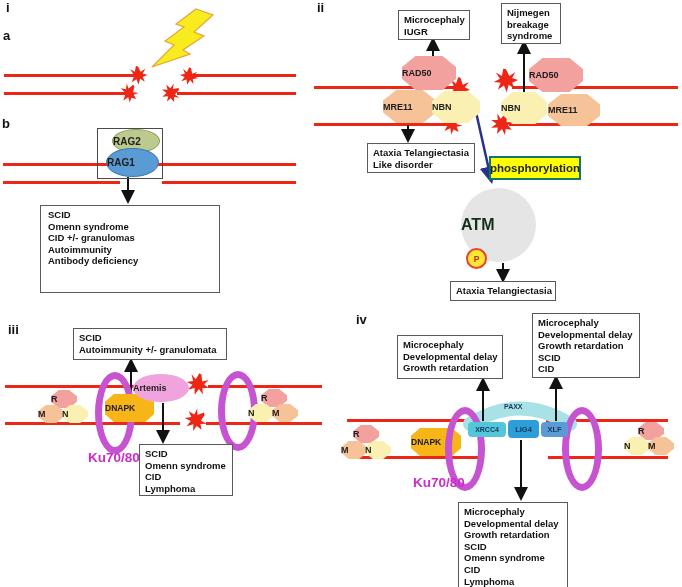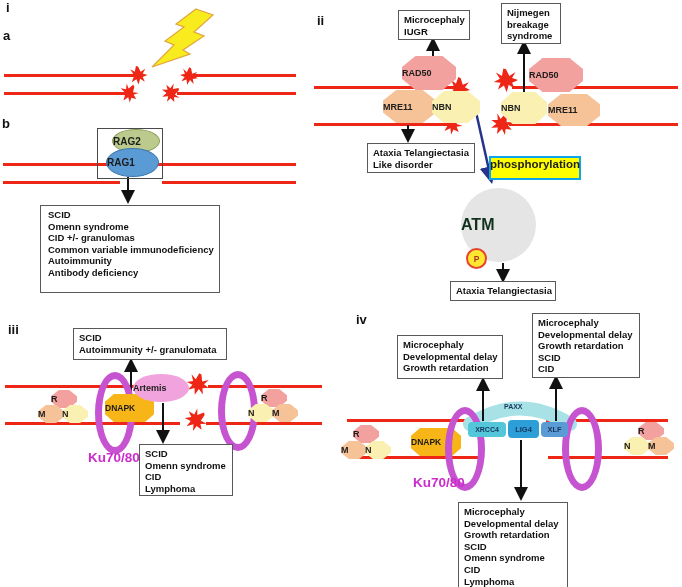--- a/index.html
+++ b/index.html
@@ -16,21 +16,21 @@
   .oct-dnapk{clip-path:polygon(18% 0,82% 0,100% 28%,100% 72%,82% 100%,18% 100%,0 72%,0 28%);
              background:#F7B517;font-size:8.5px;}
   .ell{border-radius:50%;}
   .ring{position:absolute;border:7px solid #C653CF;border-radius:50%;z-index:3;background:transparent;}
   .pill{position:absolute;display:flex;align-items:center;justify-content:center;border-radius:4px;
         font-weight:bold;color:#16365C;z-index:4;}
   .box{position:absolute;background:#fff;border:1.5px solid #595959;z-index:5;
        font-weight:bold;font-size:9.5px;line-height:11.6px;color:#111;padding:3px 5px;white-space:nowrap;}
   .rect-frame{position:absolute;border:1.5px solid #4a4a4a;background:transparent;z-index:2;}
   .ku{position:absolute;font-weight:bold;font-size:13.5px;color:#CC2CCB;z-index:5;}
-  .phos{position:absolute;background:#FFFF00;border:2px solid #0ea5e9;display:flex;
+  .phos{position:absolute;background:#FFFF00;border:2px solid #0f766e;display:flex;align-items:center;
         justify-content:center;font-weight:600;font-size:11.5px;color:#222;z-index:5;}
   .pbadge{position:absolute;width:17px;height:17px;border-radius:50%;background:#FFE72F;
           border:2px solid #E6432F;display:flex;align-items:center;justify-content:center;
           font-size:8.5px;font-weight:bold;color:#A93226;z-index:6;}
 </style>
 </head>
 <body>
 
 <div class="canvas">
 
@@ -98,37 +98,36 @@
     <line x1="163" y1="403" x2="163" y2="440" stroke="#111" stroke-width="2" marker-end="url(#ah)"></line>
 
     <line x1="483" y1="421" x2="483" y2="381" stroke="#111" stroke-width="2" marker-end="url(#ah)"></line>
     <line x1="556" y1="421" x2="556" y2="379" stroke="#111" stroke-width="2" marker-end="url(#ah)"></line>
     <line x1="521" y1="440" x2="521" y2="497" stroke="#111" stroke-width="2" marker-end="url(#ah)"></line>
   </svg>
 
   <div class="lbl" style="left:6px;top:0px;">i</div>
   <div class="lbl" style="left:3px;top:28px;">a</div>
   <div class="lbl" style="left:2px;top:116px;">b</div>
-  <div class="lbl" style="left:317px;top:0px;margin-top:13px;">ii</div>
+  <div class="lbl" style="left:317px;top:0px;">ii</div>
   <div class="lbl" style="left:8px;top:322px;">iii</div>
   <div class="lbl" style="left:356px;top:312px;">iv</div>
 
   <div class="rect-frame" style="left:97px;top:128px;width:64px;height:49px;"></div>
   <div class="shape ell" style="left:112px;top:129px;width:46px;height:22px;background:#BCCB8D;border:1px solid #8FA05E;font-size:10px;">
       <span>RAG2</span>
     </div>
   <div class="shape ell" style="left:106px;top:148px;width:51px;height:27px;background:#5B9BD5;border:1px solid #3E79AE;font-size:10px;">
       <span>RAG1</span>
     </div>
 
   <div class="box" style="left:40px;top:205px;width:166px;height:80px;padding-left:7px;">
     <div>SCID</div>
     <div>Omenn syndrome</div>
     <div>CID +/- granulomas</div>
-    <div>Common variable immunodeficiency</div>
     <div>Autoimmunity</div>
     <div>Antibody deficiency</div>
   </div>
 
   <div class="box" style="left:398px;top:10px;width:60px;height:22px;">
     <div>Microcephaly</div>
     <div>IUGR</div>
   </div>
   <div class="box" style="left:501px;top:3px;width:48px;height:33px;">
     <div>Nijmegen</div>

